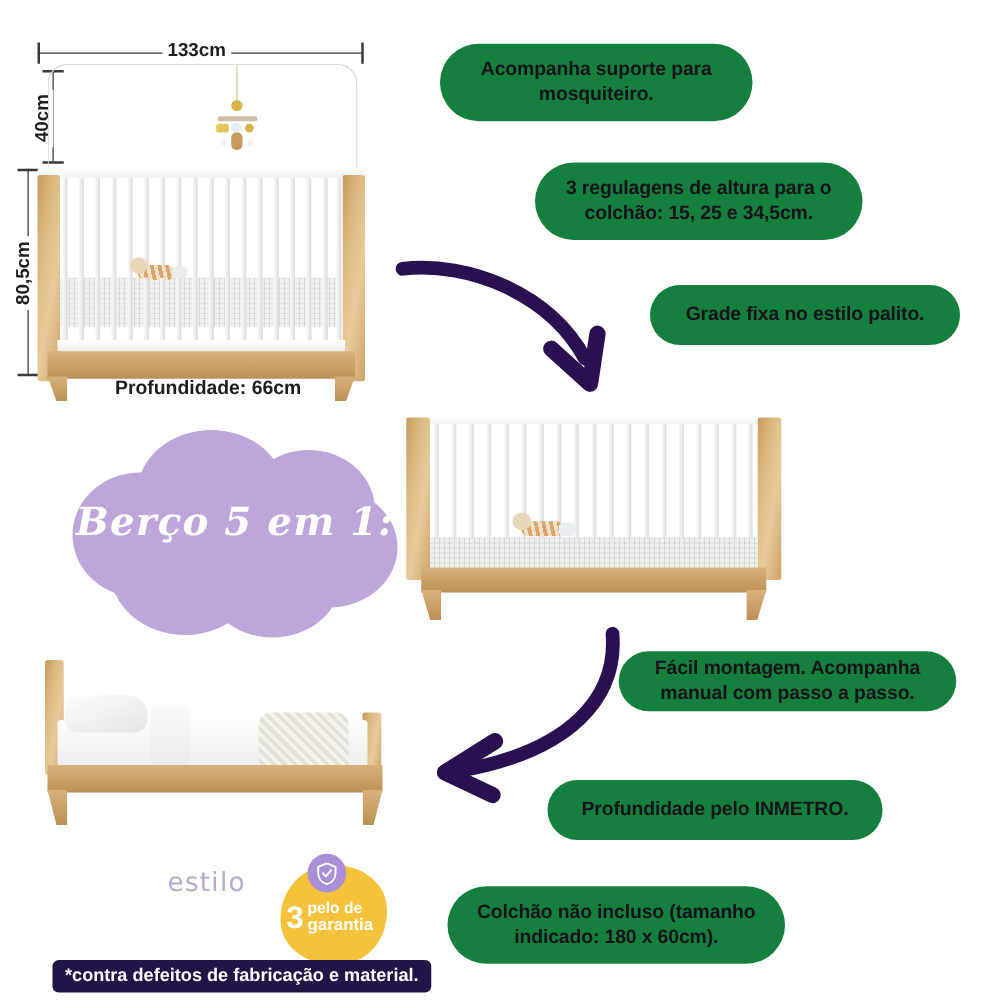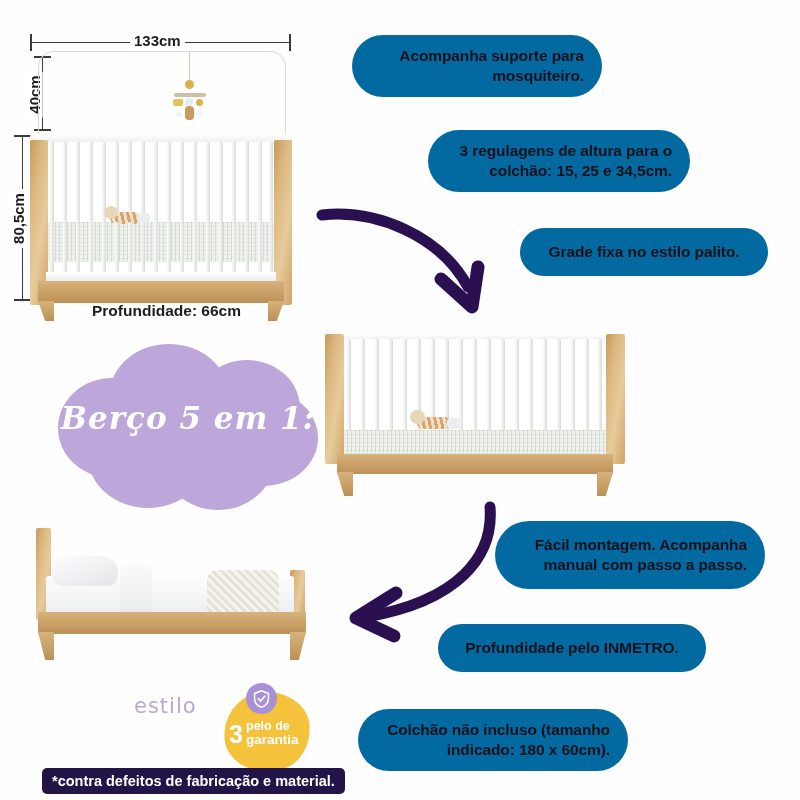--- a/index.html
+++ b/index.html
@@ -1,23 +1,23 @@
 <!DOCTYPE html>
 <html><head>
 <meta charset="utf-8">
 <style>
   html,body{margin:0;padding:0;background:#fff;}
   body{width:800px;height:800px;position:relative;overflow:hidden;
        font-family:"Liberation Sans","DejaVu Sans",sans-serif;background:#fefefe;}
   .stage{position:absolute;inset:0;}
 
   
-  .bubble{position:absolute;background:#0369a1;border-radius:999px;
+  .bubble{position:absolute;background:#15803d;border-radius:999px;
           color:#15121c;font-size:15.5px;font-weight:700;line-height:1.32;
-          display:flex;align-items:center;justify-content:center;text-align:right;
+          display:flex;align-items:center;justify-content:center;text-align:center;
           padding:10px 18px;box-sizing:border-box;letter-spacing:-0.1px;}
 
   
   .dimline{position:absolute;background:#3a3a3a;}
   .dim-h{height:1.4px;}
   .dim-v{width:1.4px;}
   .tick-v{position:absolute;width:1.6px;background:#3a3a3a;}
   .tick-h{position:absolute;height:1.6px;background:#3a3a3a;}
   .dimlabel{position:absolute;font-size:15px;font-weight:700;color:#1d1d1d;
             background:#fff;padding:0 4px;white-space:nowrap;}
@@ -172,21 +172,21 @@
   </div>
 
   <div class="caption" style="left:92px;top:302px;">Profundidade: 66cm</div>
 
   <div class="bubble" style="left:352px;top:35px;width:250px;height:62px;">Acompanha suporte para mosquiteiro.</div>
 
   <div class="bubble" style="left:428px;top:130px;width:262px;height:62px;">3 regulagens de altura para o colchão: 15, 25 e 34,5cm.</div>
 
   <div class="bubble" style="left:520px;top:228px;width:248px;height:48px;">Grade fixa no estilo palito.</div>
 
-  <div class="bubble" style="left:495px;top:521px;width:270px;height:68px;">Fácil montagem. Acompanha manual com passo a passo.</div>
+  <div class="bubble" style="left:495px;top:521px;width:270px;height:48px;">Fácil montagem. Acompanha manual com passo a passo.</div>
 
   <div class="bubble" style="left:438px;top:624px;width:268px;height:48px;">Profundidade pelo INMETRO.</div>
 
   <div class="bubble" style="left:358px;top:709px;width:270px;height:62px;">Colchão não incluso (tamanho indicado: 180 x 60cm).</div>
 
   <svg style="position:absolute;left:320px;top:195px;width:200px;height:125px;overflow:visible;" viewBox="0 0 200 125">
     <path d="M2,20 C55,14 120,40 148,92" stroke="#2a1050" stroke-width="11" fill="none" stroke-linecap="round"></path>
     <path d="M121,84 L152,112 L158,72" stroke="#2a1050" stroke-width="13" fill="none" stroke-linecap="round" stroke-linejoin="round"></path>
   </svg>
 

